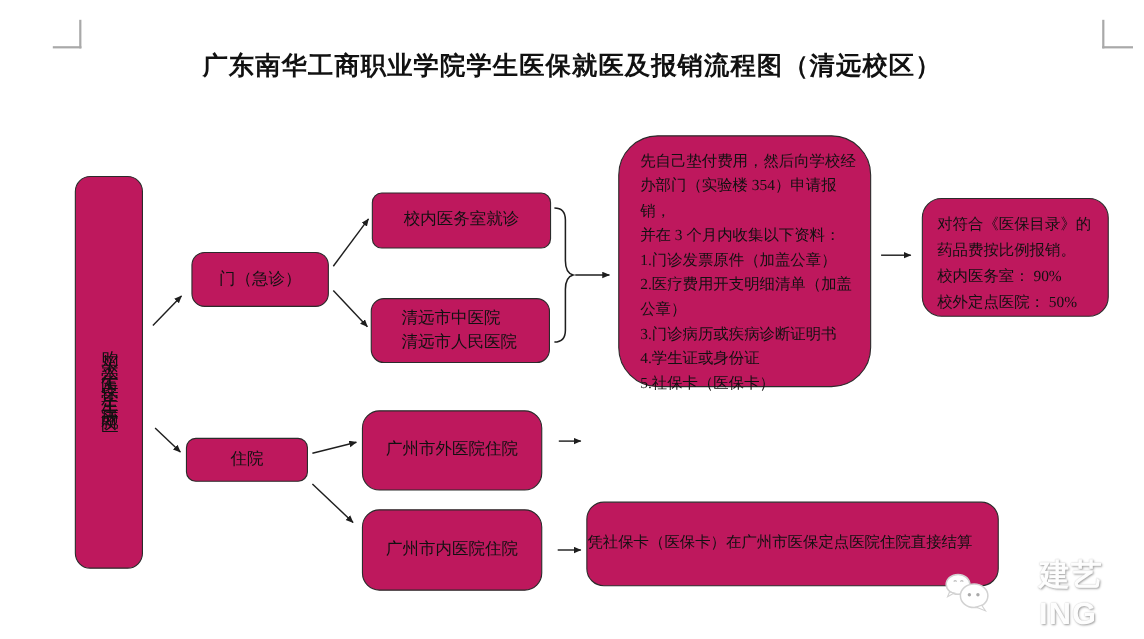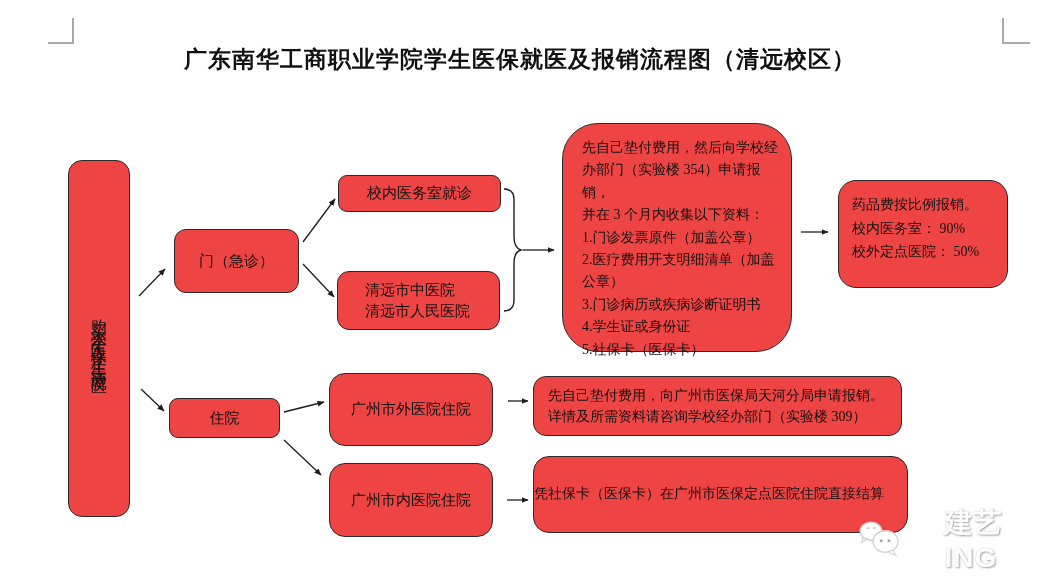--- a/index.html
+++ b/index.html
@@ -8,30 +8,30 @@
 
   .title{position:absolute;top:44px;left:0;width:1040px;text-align:center;
          font-size:23px;font-weight:bold;letter-spacing:1px;}
 
   .corner{position:absolute;}
   .corner.tl{left:48px;top:18px;width:24px;height:24px;
              border-right:2px solid #a9a9a9;border-bottom:2px solid #a9a9a9;}
   .corner.tr{left:1002px;top:18px;width:26px;height:24px;
              border-left:2px solid #a9a9a9;border-bottom:2px solid #a9a9a9;}
 
-  .node{position:absolute;border:1.6px solid #2b2b2b;background:#ef4444;
+  .node{position:absolute;border:1.6px solid #2b2b2b;background:#be185d;
         display:flex;align-items:center;justify-content:center;
         font-size:15px;line-height:1.35;box-sizing:border-box;}
 
   .start-box{left:68px;top:160px;width:62px;height:357px;border-radius:14px;}
   .start-box .vtext{writing-mode:vertical-rl;text-orientation:upright;
         font-size:16px;letter-spacing:5px;}
 
-  .men-box{left:174px;top:229px;width:125px;height:64px;border-radius:12px;}
-  .clinic-box{left:338px;top:175px;width:163px;height:37px;border-radius:9px;}
+  .men-box{left:174px;top:229px;width:125px;height:50px;border-radius:12px;}
+  .clinic-box{left:338px;top:175px;width:163px;height:51px;border-radius:9px;}
   .qingyuan-box{left:337px;top:271px;width:163px;height:59px;border-radius:12px;
         justify-content:flex-start;padding-left:27px;}
   .qingyuan-box .lines{text-align:left;}
 
   .big-box{left:562px;top:123px;width:230px;height:229px;border-radius:36px;
         align-items:flex-start;justify-content:flex-start;
         padding:13px 10px 0 19px;font-size:14px;}
   .big-box .lines div{line-height:22.4px;}
 
   .ratio-box{left:838px;top:180px;width:170px;height:108px;border-radius:18px;
@@ -117,40 +117,35 @@
       <div>2.医疗费用开支明细清单（加盖</div>
       <div>公章）</div>
       <div>3.门诊病历或疾病诊断证明书</div>
       <div>4.学生证或身份证</div>
       <div>5.社保卡（医保卡）</div>
     </div>
   </div>
 
   <div class="node ratio-box">
     <div class="lines">
+      <div>对符合《医保目录》的</div>
       <div>药品费按比例报销。</div>
       <div>校内医务室： 90%</div>
       <div>校外定点医院： 50%</div>
     </div>
   </div>
 
   <div class="node zhuyuan-box">
     <span>住院</span>
   </div>
 
   <div class="node hosp-out-box">
     <span>广州市外医院住院</span>
   </div>
 
-  <div class="node info1-box">
-    <div class="lines">
-      <div>先自己垫付费用，向广州市医保局天河分局申请报销。</div>
-      <div>详情及所需资料请咨询学校经办部门（实验楼 309）</div>
-    </div>
-  </div>
 
   <div class="node hosp-in-box">
     <span>广州市内医院住院</span>
   </div>
 
   <div class="node info2-box">
     <span>凭社保卡（医保卡）在广州市医保定点医院住院直接结算</span>
   </div>
 
   <div class="watermark">

